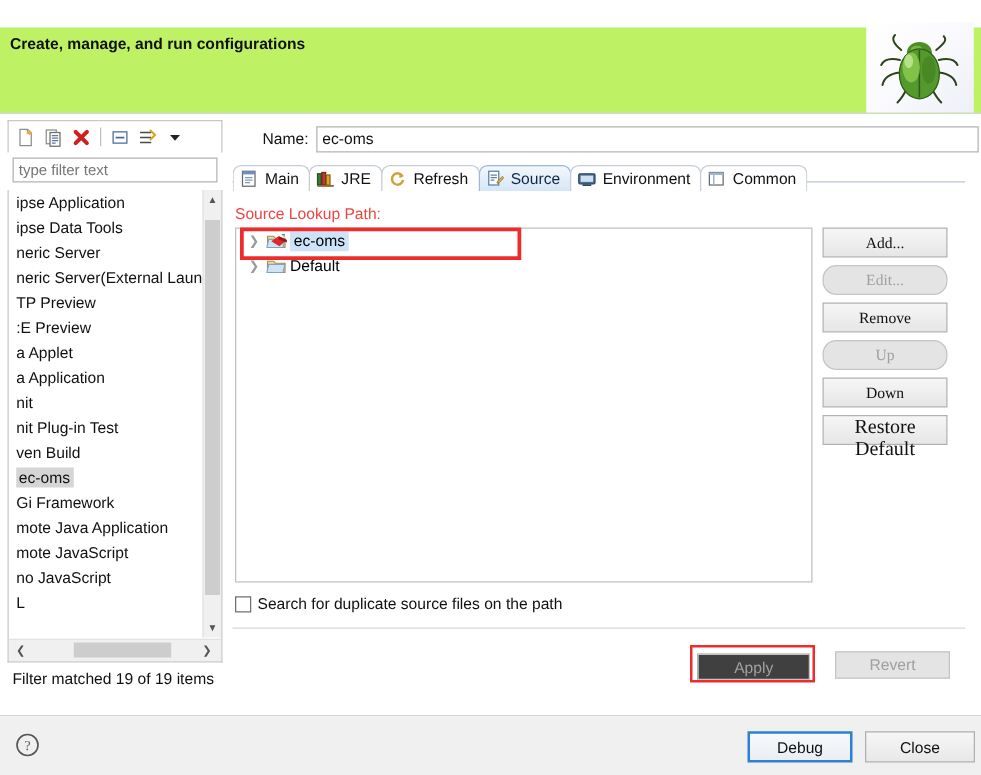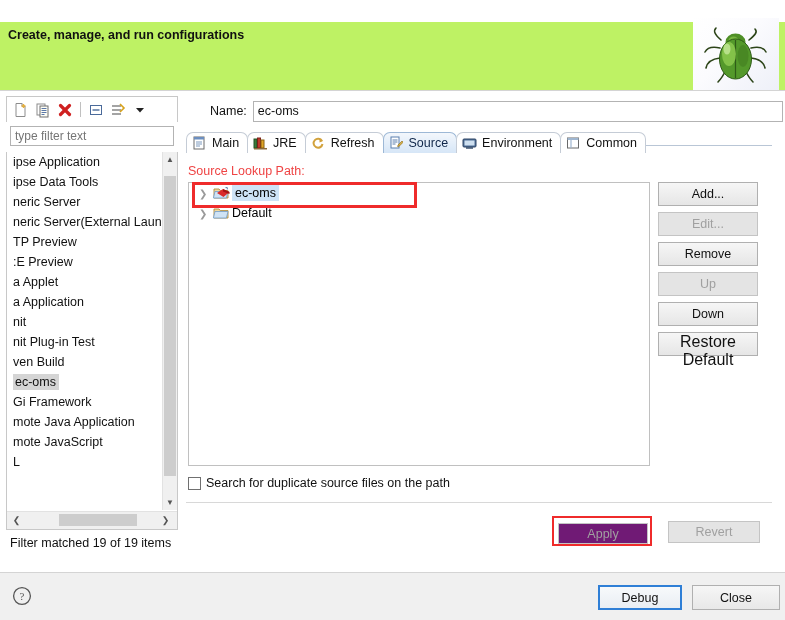--- a/index.html
+++ b/index.html
@@ -325,32 +325,33 @@
   .btncol {
     position: absolute;
     left: 472px; top: 86px;
     width: 100px;
   }
   .sbtn {
     width: 100px; height: 24px;
     margin-bottom: 6px;
     background: linear-gradient(180deg,#f6f6f6 0%,#e6e6e6 100%);
     border: 1px solid #b0b0b0;
-    font-family: Liberation Sans, sans-serif;
+    font-family: Liberation Serif, serif;
     font-size: 12.5px;
     color: #111;
     cursor: pointer;
     box-sizing: border-box;
     padding: 0;
   }
   .sbtn.disabled {
     color: #a0a0a0;
     background: #e4e4e4;
     border-color: #c4c4c4;
     cursor: default;
+    border-radius: 11px;
   }
   .sbtn.small { font-size: 16px; }
 
   .dupcheck {
     position: absolute;
     left: 2px; top: 380px;
     display: flex;
     align-items: center;
     font-size: 12.5px;
     color: #111;
@@ -376,21 +377,21 @@
     position: absolute;
     left: 366px; top: 420px;
     width: 100px; height: 30px;
     border: 2px solid #ef2b2b;
     box-sizing: border-box;
   }
   .apply-btn {
     position: absolute;
     left: 4px; top: 5px;
     width: 90px; height: 21px;
-    background: #701a75;
+    background: #404040;
     border: 1px solid #c4c4c4;
     color: #a0a0a0;
     font-family: "Liberation Sans", sans-serif;
     font-size: 12.5px;
     box-sizing: border-box;
     cursor: default;
     padding: 0;
   }
   .revert-btn {
     position: absolute;
@@ -552,20 +553,21 @@
         <div class="cl-item"><span>:E Preview</span></div>
         <div class="cl-item"><span>a Applet</span></div>
         <div class="cl-item"><span>a Application</span></div>
         <div class="cl-item"><span>nit</span></div>
         <div class="cl-item"><span>nit Plug-in Test</span></div>
         <div class="cl-item"><span>ven Build</span></div>
         <div class="cl-item selected"><span>ec-oms</span></div>
         <div class="cl-item"><span>Gi Framework</span></div>
         <div class="cl-item"><span>mote Java Application</span></div>
         <div class="cl-item"><span>mote JavaScript</span></div>
+        <div class="cl-item"><span>no JavaScript</span></div>
         <div class="cl-item"><span>L</span></div>
       </div>
 
       <div class="vscroll">
         <div class="vs-up">▲</div>
         <div class="vs-thumb"></div>
         <div class="vs-down">▼</div>
       </div>
 
       <div class="hscroll">

